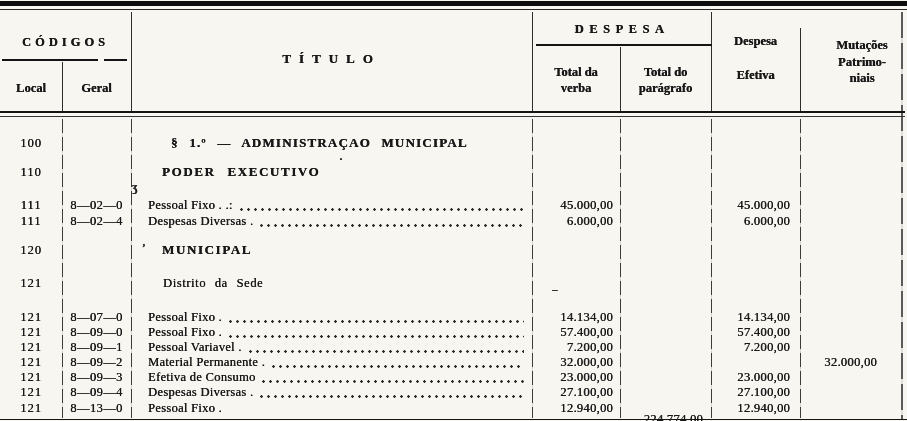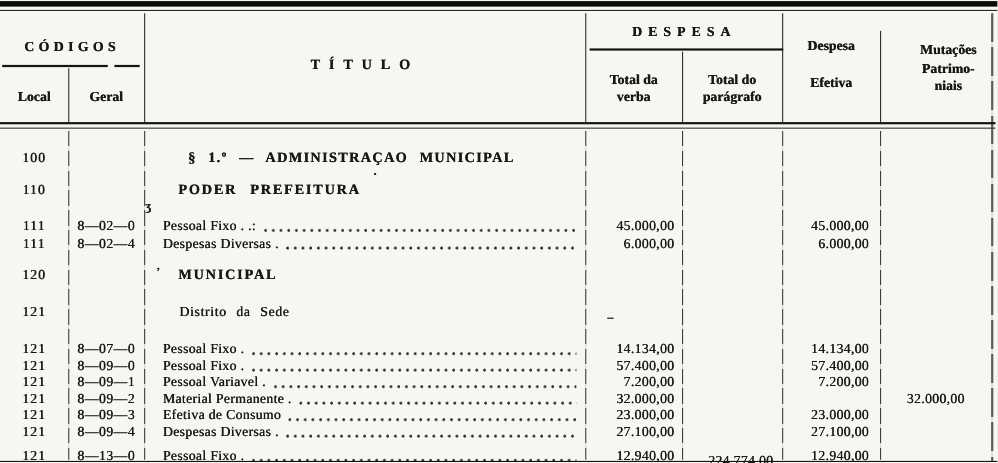--- a/index.html
+++ b/index.html
@@ -22,21 +22,21 @@
     background:repeating-linear-gradient(180deg,#5a5a5a 0 26px,rgba(90,90,90,.15) 26px 31px);
   }
   
   .hdr{position:absolute;font-weight:700;font-size:12.5px;line-height:15px;text-align:center;}
   .hdr.sp4{letter-spacing:4px;}
   .hdr.sp6{letter-spacing:5.5px;}
   .hdr.sp8{letter-spacing:8px;font-size:13px;}
   .hdr.two{line-height:16px;}
   .hdr.three{line-height:16.5px;}
   
-  .row{position:absolute;left:0;width:907px;display:flex;font-size:12.5px;line-height:14px;letter-spacing:.3px;align-items:center;}
+  .row{position:absolute;left:0;width:907px;display:flex;font-size:12.5px;line-height:14px;letter-spacing:.3px;}
   .c{box-sizing:border-box;display:block;}
   .c.l{width:62px;text-align:center;letter-spacing:1px;}
   .c.g{width:69px;text-align:center;letter-spacing:.4px;}
   .c.t{width:401px;display:flex;align-items:baseline;padding:0 6px 0 17px;}
   .tt{white-space:nowrap;}
   .c.v{width:88px;text-align:right;padding-right:7px;}
   .c.p{width:91px;text-align:right;padding-right:8px;margin-top:11px;}
   .c.e{width:89px;text-align:right;padding-right:10px;}
   .c.m{width:101px;text-align:right;padding-right:24px;}
   .leader{
@@ -117,21 +117,21 @@
     <span class="c v"></span>
     <span class="c p"></span>
     <span class="c e"></span>
     <span class="c m"></span>
   </div>
 
   <div class="row r-sub" style="top:165px;">
     <span class="c l">110</span>
     <span class="c g"></span>
     <span class="c t">
-        <span class="tt">PODER PREFEITURA</span>
+        <span class="tt">PODER EXECUTIVO</span>
       </span>
     <span class="c v"></span>
     <span class="c p"></span>
     <span class="c e"></span>
     <span class="c m"></span>
   </div>
 
   <div class="row" style="top:198px;">
     <span class="c l">111</span>
     <span class="c g">8—02—0</span>

